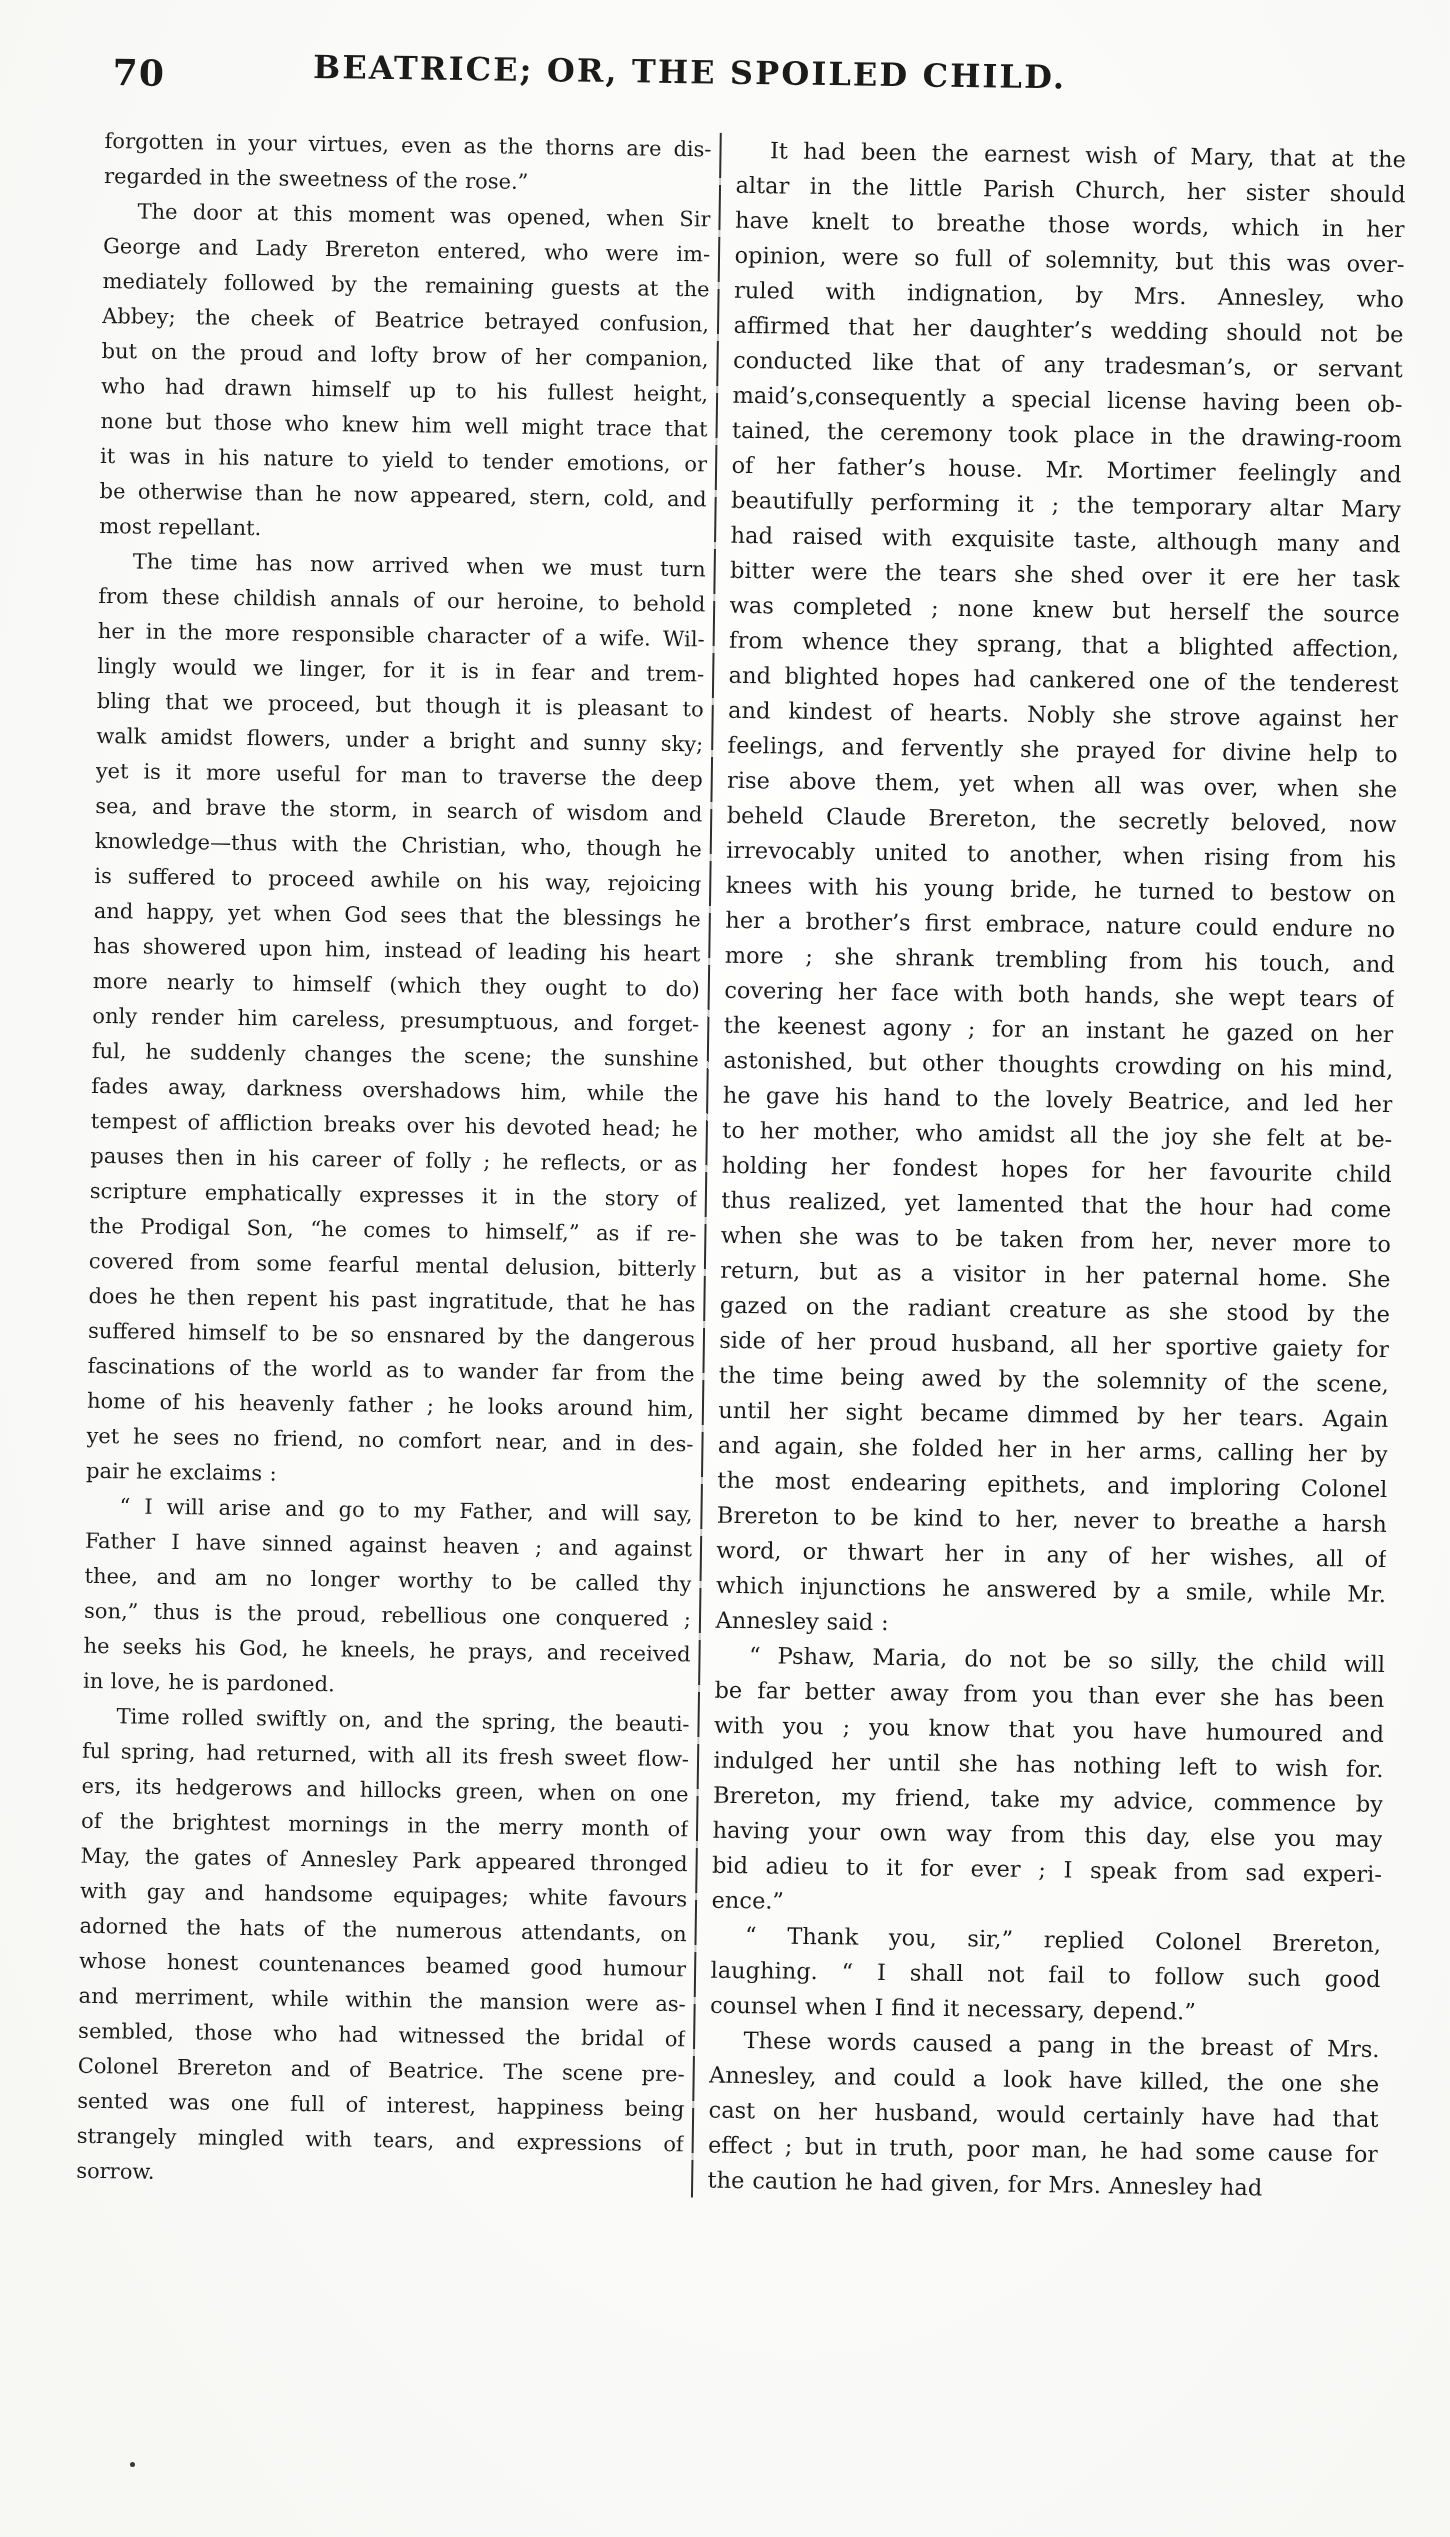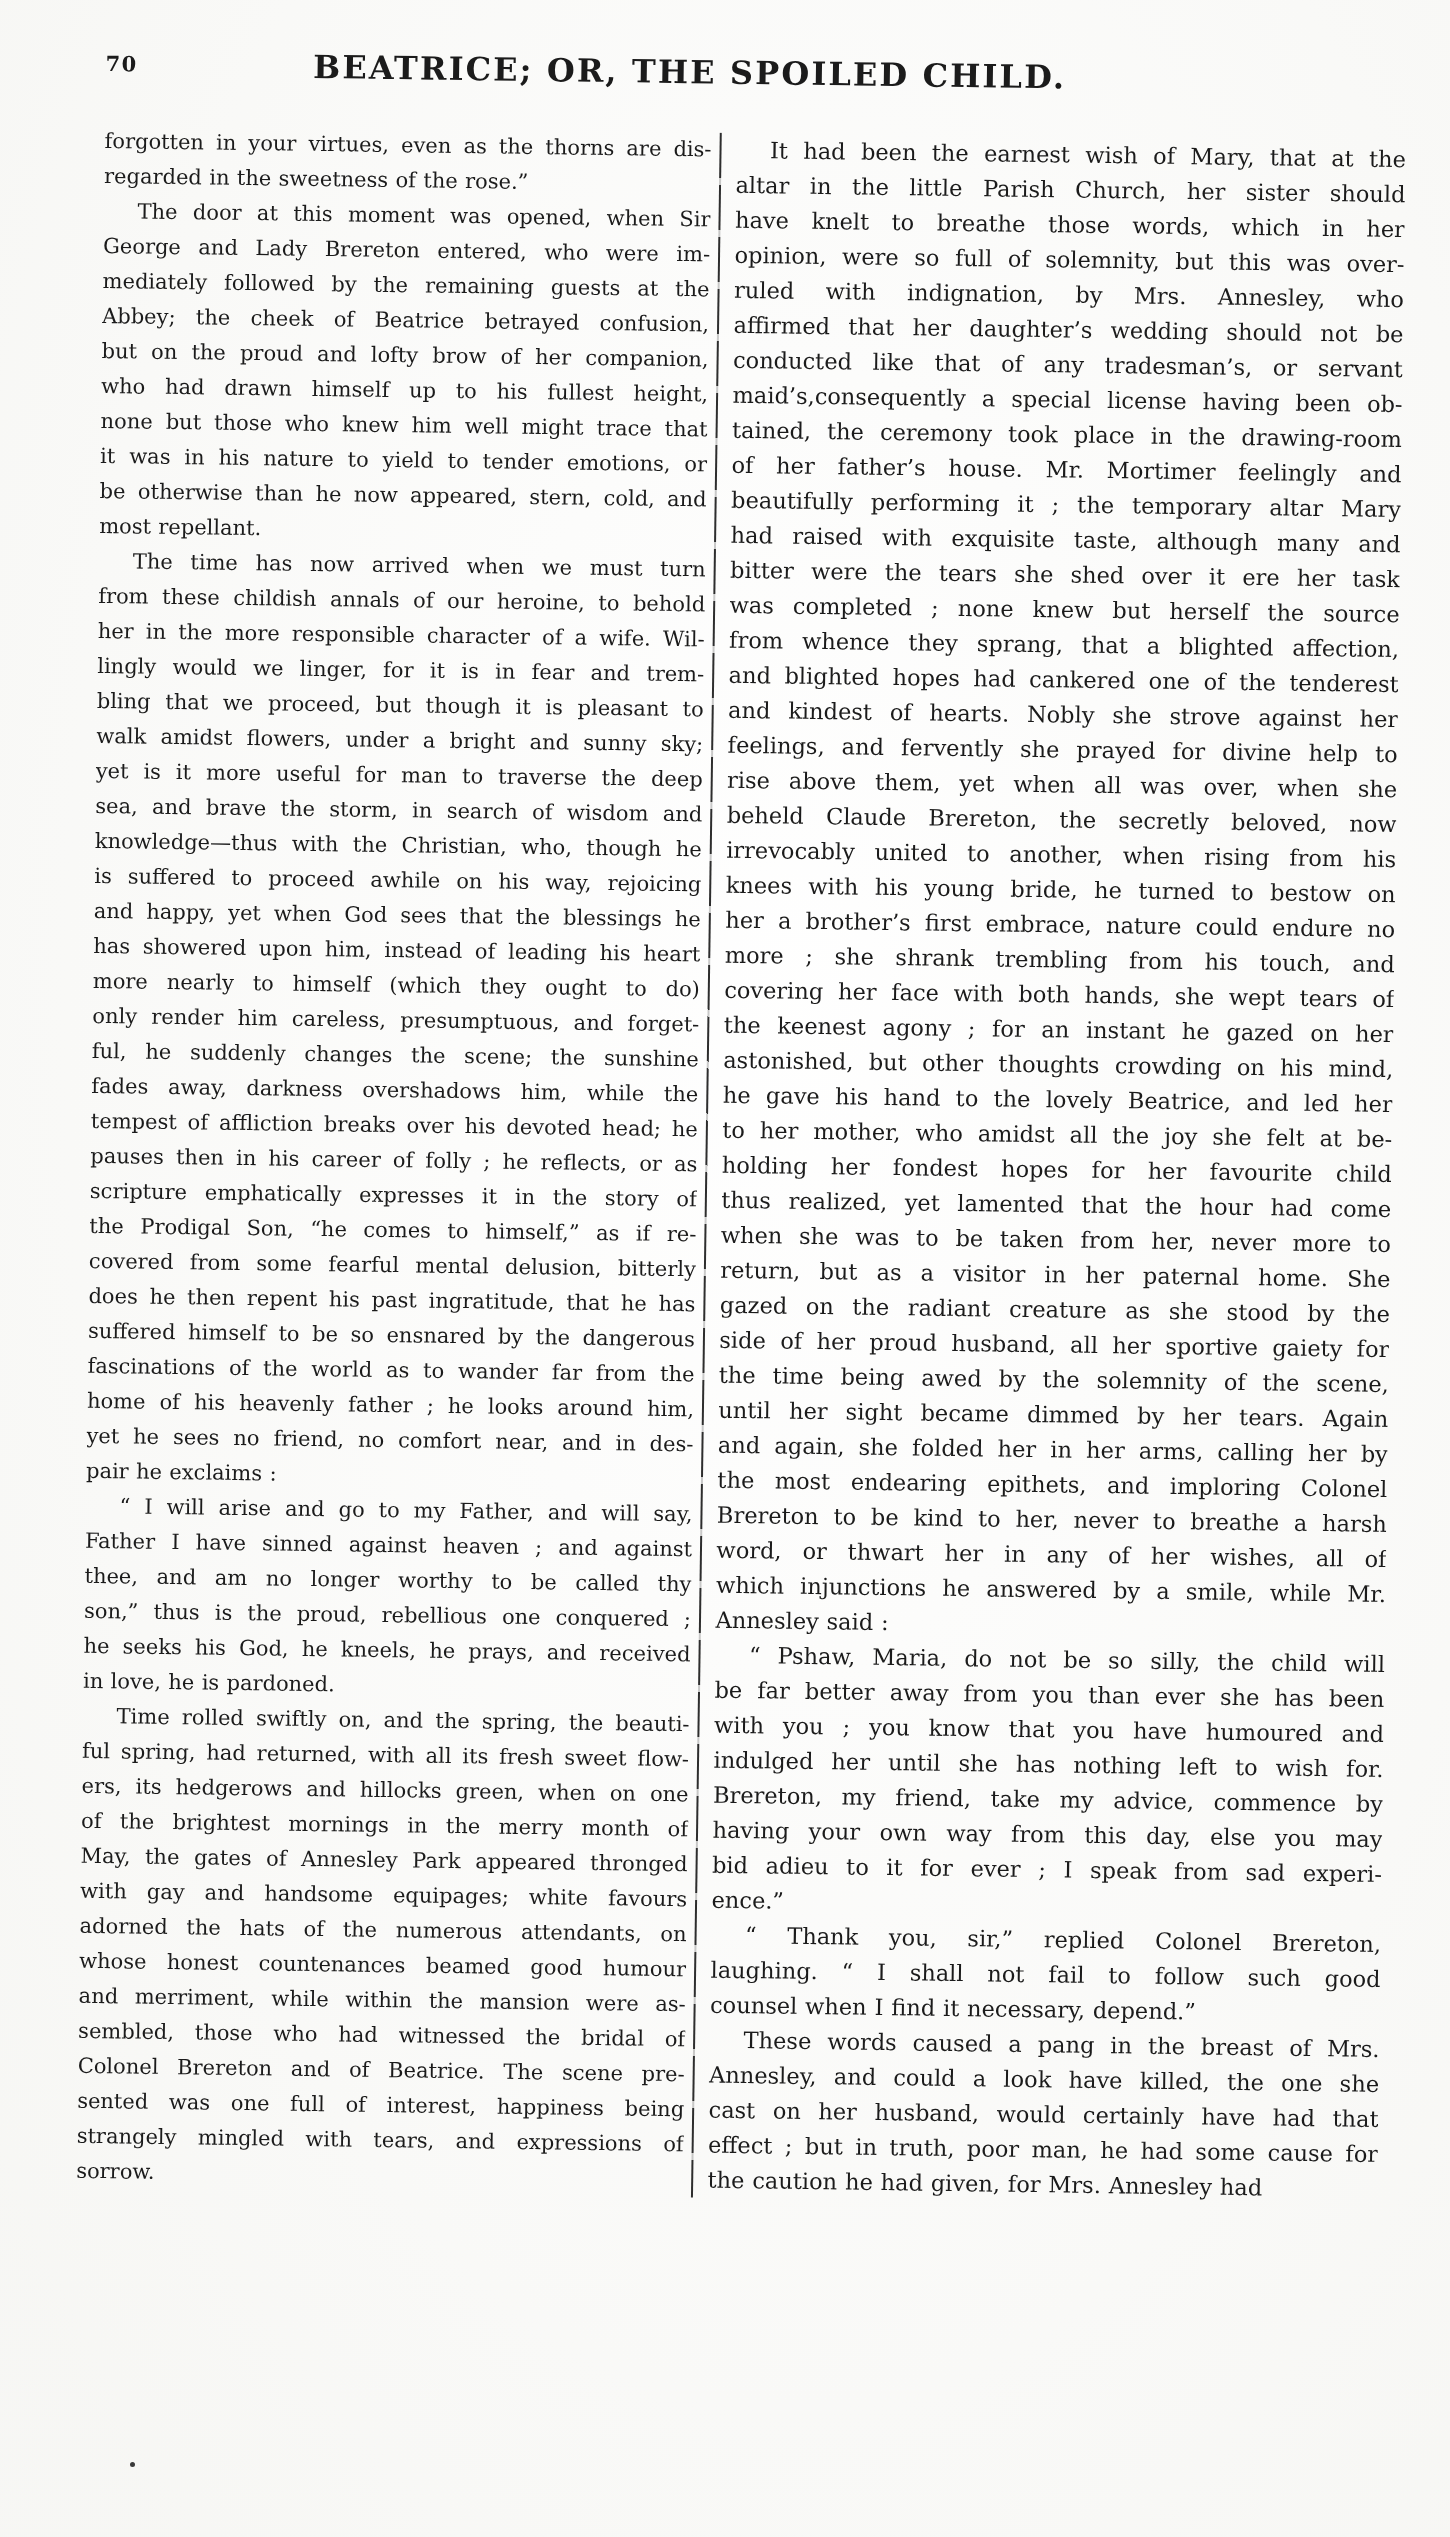--- a/index.html
+++ b/index.html
@@ -30,23 +30,23 @@
     width: 1323px;
     transform: rotate(0.8deg);
     transform-origin: 0 0;
   }
   .header {
     position: relative;
     height: 55px;
   }
   .page-number {
     position: absolute;
-    left: 0;
+    left: 7px;
     top: 10px;
-    font-size: 21px;
+    font-size: 36px;
     font-weight: bold;
     letter-spacing: 1.4px;
   }
   .page-title {
     position: absolute;
     left: 56px;
     width: 1056px;
     top: 4.2px;
     text-align: center;
     font-size: 32px;

